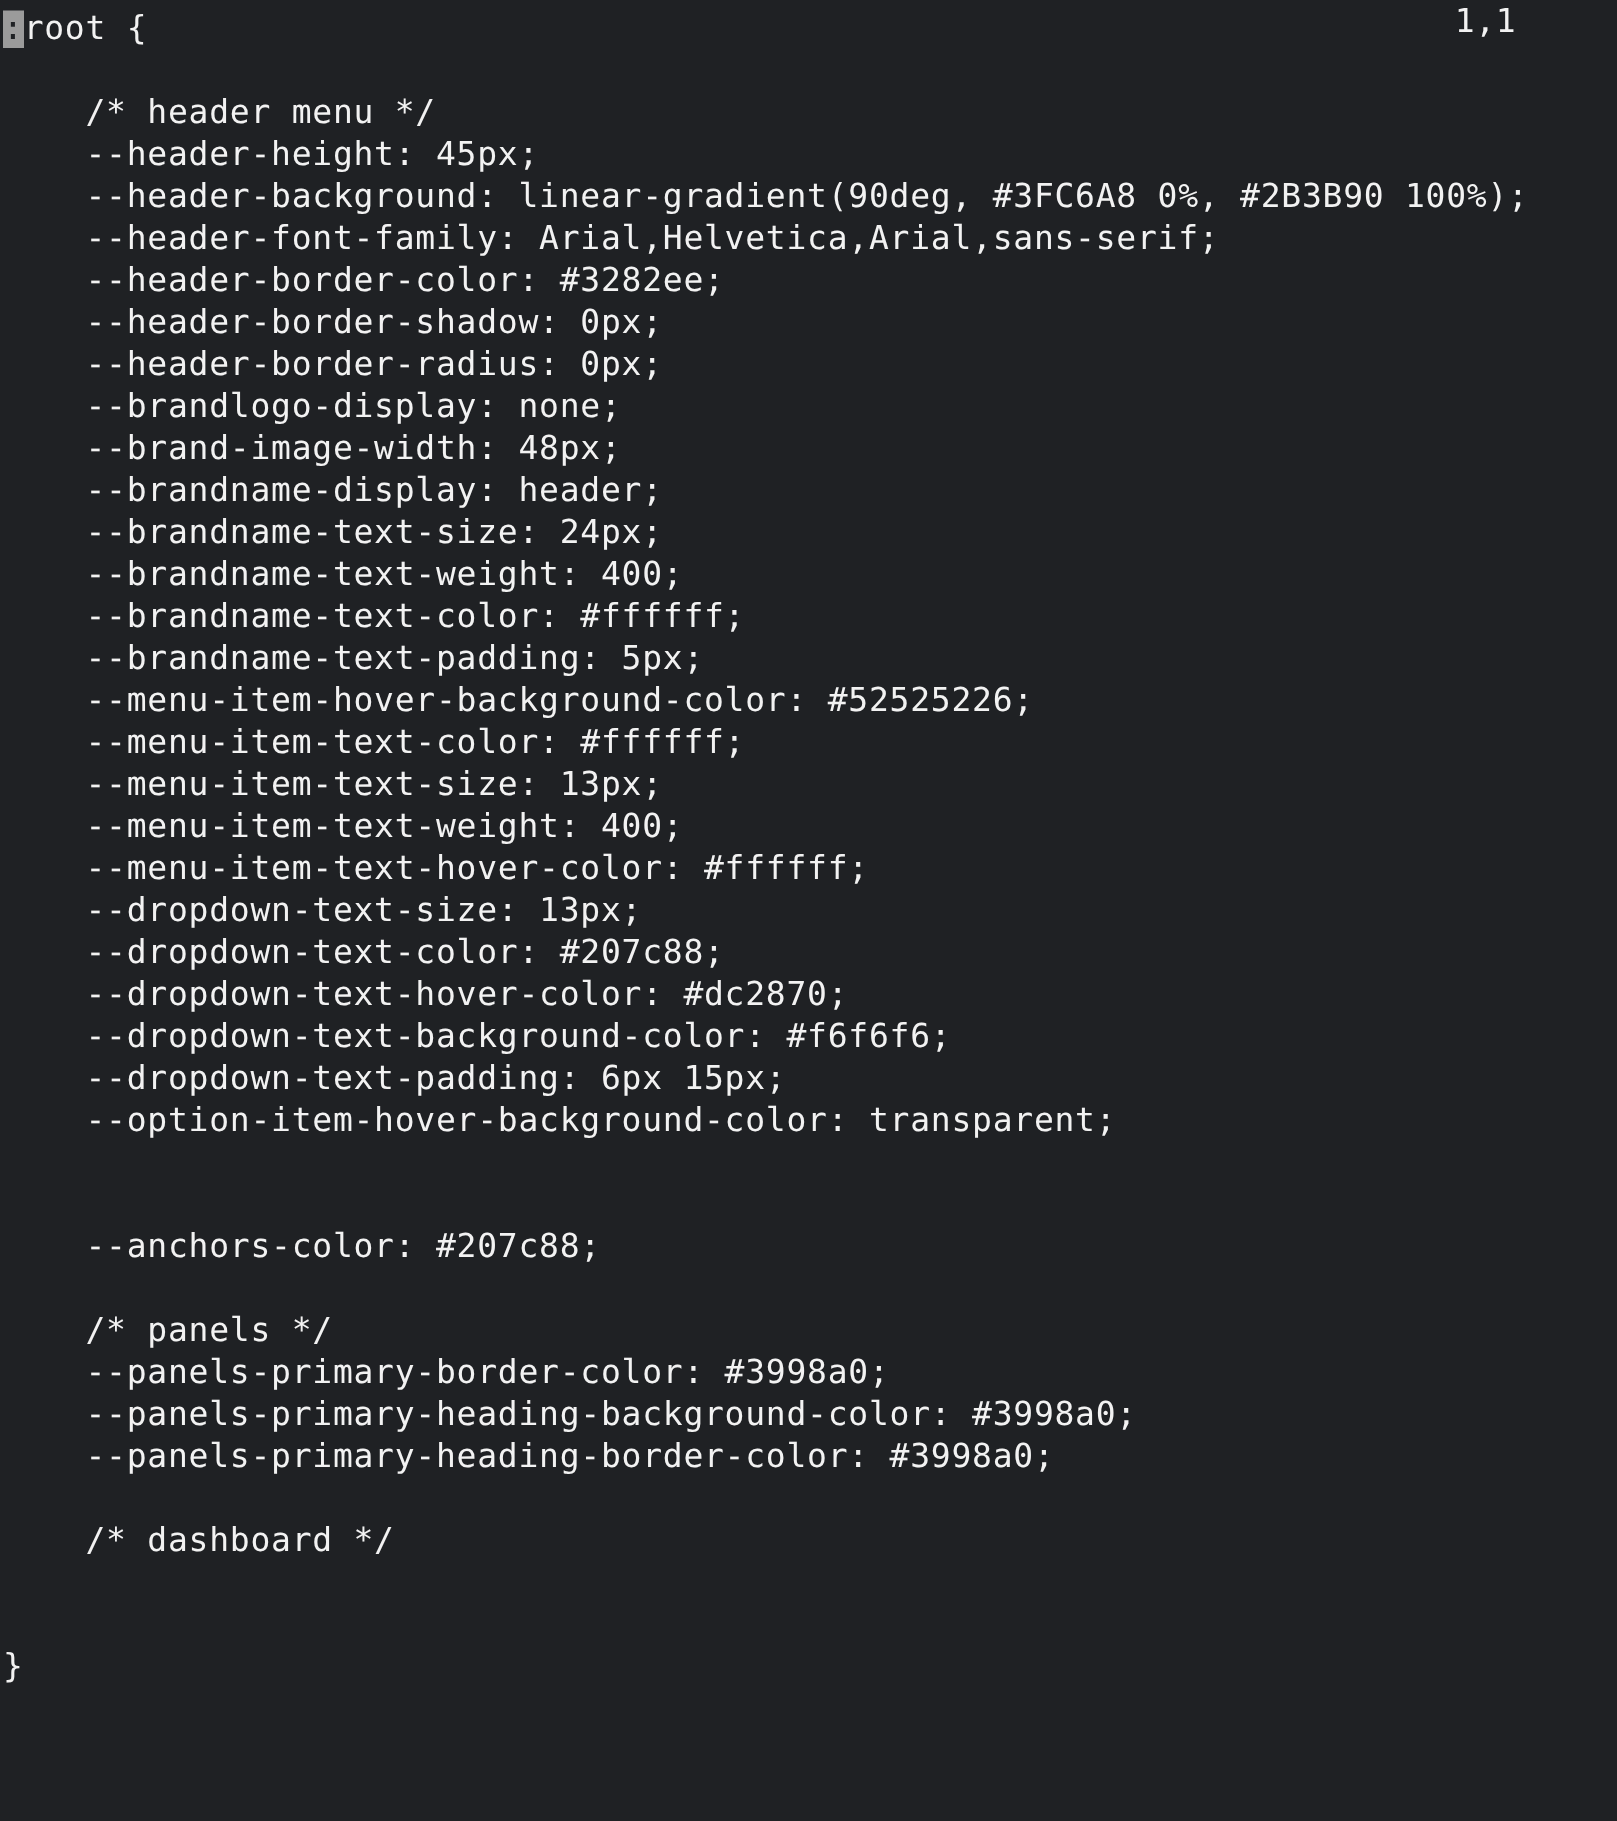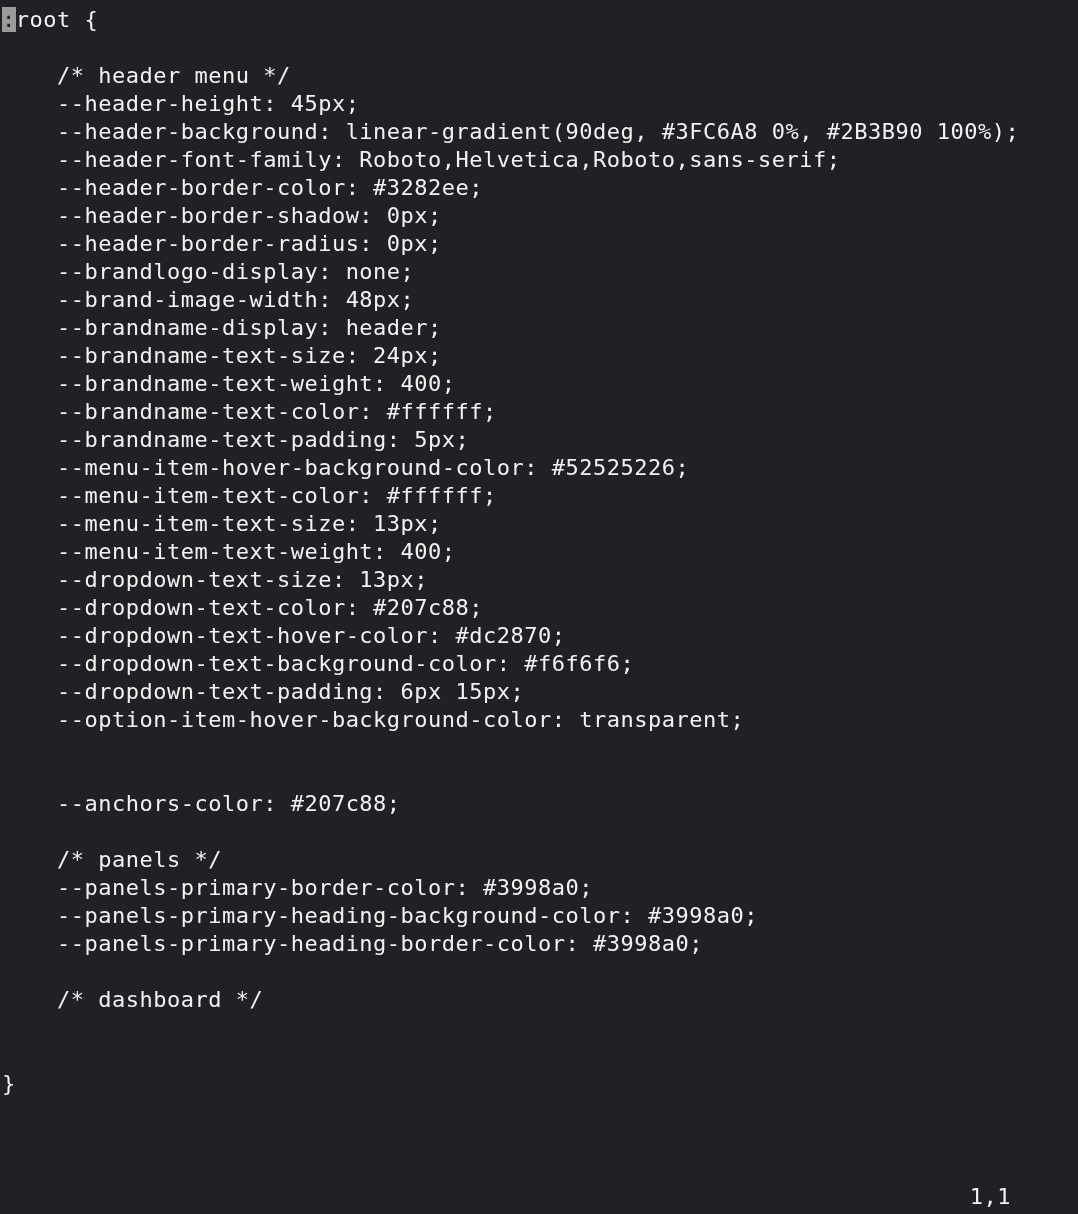--- a/index.html
+++ b/index.html
@@ -10,21 +10,21 @@
     width: 1078px;
     height: 1214px;
     overflow: hidden;
     background: var(--bg, #1f2124);
   }
   .terminal {
     box-sizing: border-box;
     width: 100%;
     height: 100%;
     display: flex;
-    flex-direction: column;
+    flex-direction: row;
     font-family: "DejaVu Sans Mono", "Liberation Mono", monospace;
     font-size: 22px;
     line-height: 28px;
     letter-spacing: 0.5px;
     color: var(--fg, #f2f2f2);
     background: var(--bg, #1f2124);
   }
   .buffer {
     flex: 1 1 auto;
     padding: 6px 0 0 2px;
@@ -53,35 +53,36 @@
 </head>
 <body>
 
 <div class="terminal">
   <div class="buffer">
       <div class="line"><span class="cursor">:</span>root {</div>
       <div class="line"></div>
       <div class="line">    /* header menu */</div>
       <div class="line">    --header-height: 45px;</div>
       <div class="line">    --header-background: linear-gradient(90deg, #3FC6A8 0%, #2B3B90 100%);</div>
-      <div class="line">    --header-font-family: Roboto,Helvetica,Roboto,sans-serif;</div>
+      <div class="line">    --header-font-family: Arial,Helvetica,Arial,sans-serif;</div>
       <div class="line">    --header-border-color: #3282ee;</div>
       <div class="line">    --header-border-shadow: 0px;</div>
       <div class="line">    --header-border-radius: 0px;</div>
       <div class="line">    --brandlogo-display: none;</div>
       <div class="line">    --brand-image-width: 48px;</div>
       <div class="line">    --brandname-display: header;</div>
       <div class="line">    --brandname-text-size: 24px;</div>
       <div class="line">    --brandname-text-weight: 400;</div>
       <div class="line">    --brandname-text-color: #ffffff;</div>
       <div class="line">    --brandname-text-padding: 5px;</div>
       <div class="line">    --menu-item-hover-background-color: #52525226;</div>
       <div class="line">    --menu-item-text-color: #ffffff;</div>
       <div class="line">    --menu-item-text-size: 13px;</div>
       <div class="line">    --menu-item-text-weight: 400;</div>
+      <div class="line">    --menu-item-text-hover-color: #ffffff;</div>
       <div class="line">    --dropdown-text-size: 13px;</div>
       <div class="line">    --dropdown-text-color: #207c88;</div>
       <div class="line">    --dropdown-text-hover-color: #dc2870;</div>
       <div class="line">    --dropdown-text-background-color: #f6f6f6;</div>
       <div class="line">    --dropdown-text-padding: 6px 15px;</div>
       <div class="line">    --option-item-hover-background-color: transparent;</div>
       <div class="line"></div>
       <div class="line"></div>
       <div class="line">    --anchors-color: #207c88;</div>
       <div class="line"></div>

